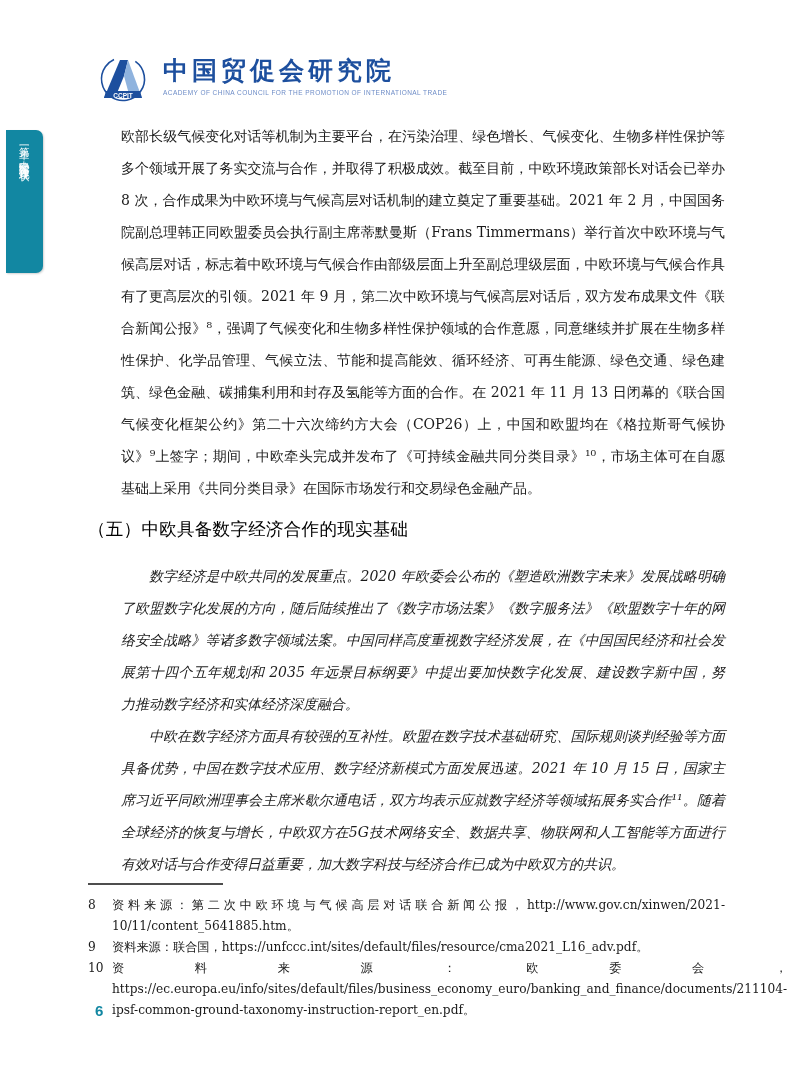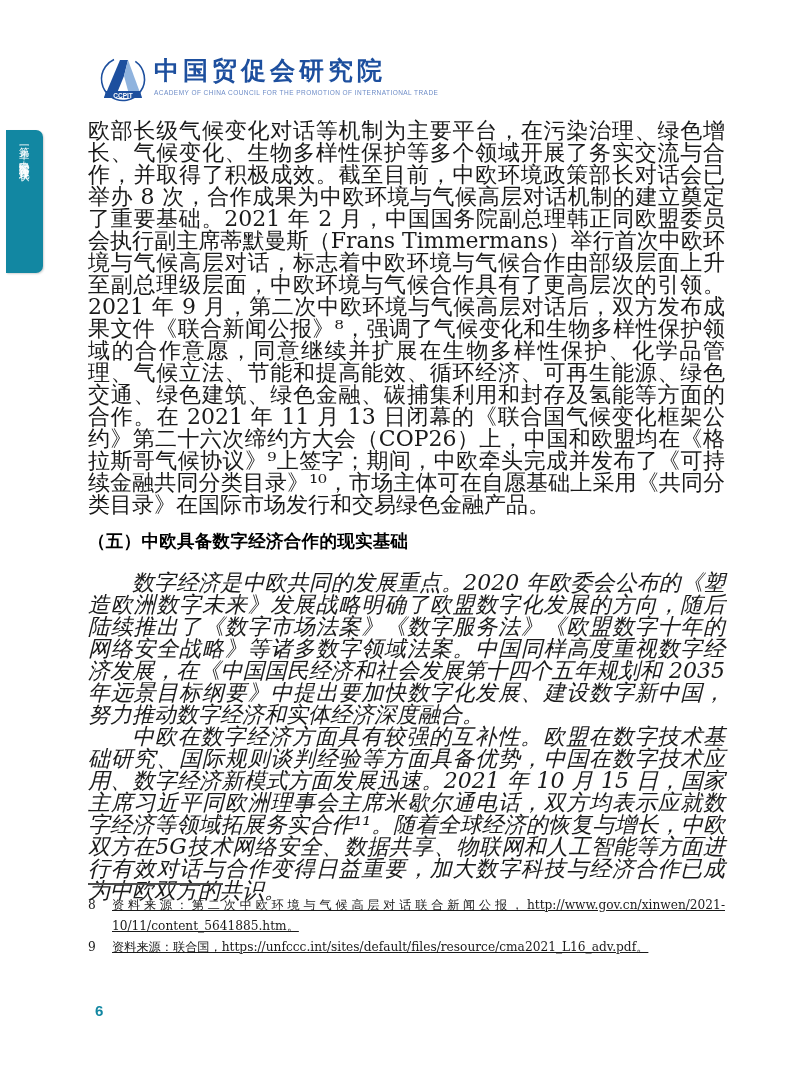--- a/index.html
+++ b/index.html
@@ -14,20 +14,21 @@
     overflow: hidden;
   }
 
   
   .logo-block {
     position: absolute;
     left: 94px;
     top: 53px;
     display: flex;
     align-items: flex-start;
+    gap: 9px;
   }
   .logo-mark { width: 60px; height: 52px; flex: none; }
   .logo-names { padding-top: 4px; }
   .logo-zh {
     font-size: 25px;
     font-weight: bold;
     color: #1d4f9e;
     letter-spacing: 4px;
     line-height: 1.15;
     font-family: "DejaVu Serif", serif;
@@ -68,30 +69,31 @@
 
   
   .content {
     position: absolute;
     left: 88px;
     top: 120px;
     width: 637px;
     color: #1a1a1a;
   }
   .body-para {
-    font-size: 22px;
-    line-height: 22px;
+    font-size: 14px;
+    line-height: 32px;
     text-align: justify;
     text-justify: inter-ideograph;
+    margin-left: 33px;
   }
   .body-para.indent { text-indent: 2em; font-style: italic; }
   .section-heading {
     margin: 13px 0 19px 0;
     font-size: 17.5px;
-    font-weight: bold;
+    font-weight: normal;
     color: #000000;
     letter-spacing: 0.3px;
     font-family: "Liberation Sans", sans-serif;
   }
 
   
   .footnotes {
     position: absolute;
     left: 88px;
     top: 883px;
@@ -103,21 +105,21 @@
     height: 0;
     border-top: 2px solid #4d4d4d;
     margin-bottom: 10px;
   }
   .fn-row {
     display: flex;
     font-size: 12.2px;
     line-height: 21px;
   }
   .fn-num { width: 24px; flex: none; }
-  .fn-text { flex: 1; text-align: justify; text-justify: inter-ideograph; text-decoration: underline; }
+  .fn-text { flex: 1; text-align: justify; text-justify: inter-ideograph; }
 
   
   .page-number {
     position: absolute;
     left: 95px;
     top: 1002px;
     font-size: 15px;
     font-weight: bold;
     color: #1287a2;
     font-family: "Liberation Sans", sans-serif;
@@ -159,17 +161,21 @@
   <div class="footnotes">
     <div class="fn-rule"></div>
     <div class="fn-row">
       <span class="fn-num">8</span>
       <span class="fn-text">资料来源：第二次中欧环境与气候高层对话联合新闻公报，http://www.gov.cn/xinwen/2021-10/11/content_5641885.htm。</span>
     </div>
     <div class="fn-row">
       <span class="fn-num">9</span>
       <span class="fn-text">资料来源：联合国，https://unfccc.int/sites/default/files/resource/cma2021_L16_adv.pdf。</span>
     </div>
+    <div class="fn-row">
+      <span class="fn-num">10</span>
+      <span class="fn-text">资料来源：欧委会，https://ec.europa.eu/info/sites/default/files/business_economy_euro/banking_and_finance/documents/211104-ipsf-common-ground-taxonomy-instruction-report_en.pdf。</span>
+    </div>
   </div>
 
   <div class="page-number">6</div>
 
 </div>
 
 </body></html>

